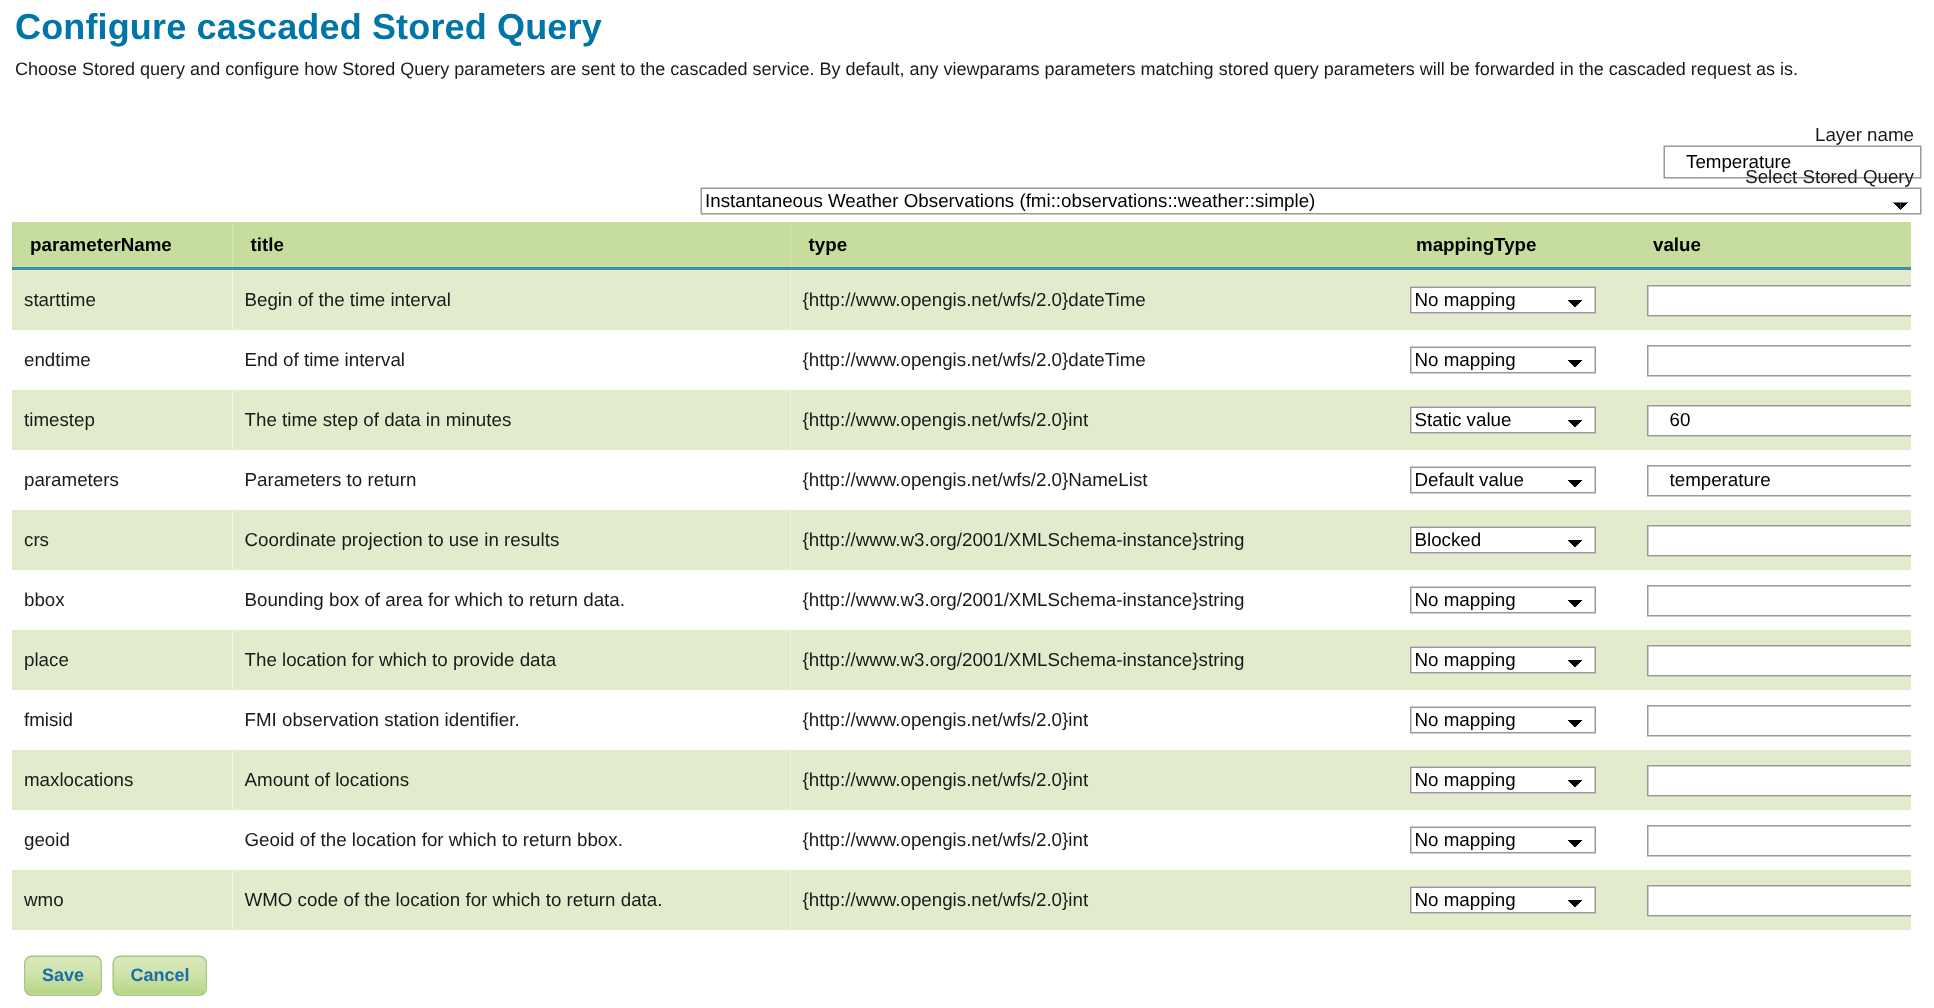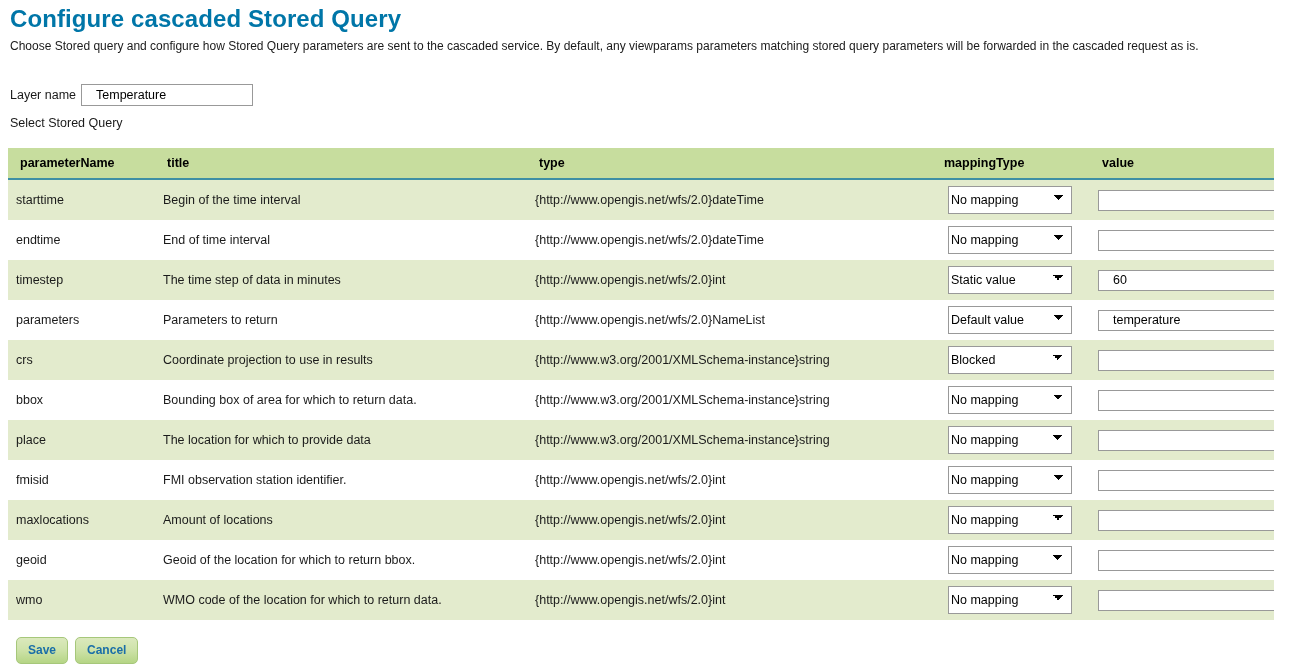--- a/index.html
+++ b/index.html
@@ -38,23 +38,24 @@
     line-height: 19px;
     color: #1a1a1a;
     max-width: 1272px;
   }
   .form-rows {
     margin-top: 27px;
     padding-left: 2px;
   }
   .form-row {
     display: flex;
-    align-items: center;
+    align-items: flex-end;
     height: 23px;
     margin-bottom: 5px;
+    flex-direction: column;
   }
   .form-label {
     font-size: 12.5px;
     color: #1a1a1a;
     white-space: nowrap;
     margin-right: 5px;
   }
   input.text-input {
     font-family: "Liberation Sans", sans-serif;
     font-size: 12.5px;
@@ -126,32 +127,31 @@
   .col-mapping { width: 158px; }
   .col-value { width: 184px; }
 
   select.mapping-select {
     font-family: "Liberation Sans", sans-serif;
     font-size: 12.5px;
     color: #000;
     border: 1px solid #999999;
     background-color: #ffffff;
     width: 124px;
-    height: 28px;
+    height: 18px;
     padding: 1px 2px;
     box-sizing: border-box;
     outline: none;
     -webkit-appearance: none;
     -moz-appearance: none;
     appearance: none;
     background-image: linear-gradient(45deg, transparent 50%, #000 50%), linear-gradient(135deg, #000 50%, transparent 50%);
     background-position: calc(100% - 13px) 8px, calc(100% - 8px) 8px;
     background-size: 5px 5px, 5px 5px;
     background-repeat: no-repeat;
-    margin-left: 8px;
   }
   input.value-input {
     width: 148px;
     height: 17px;
   }
   .buttons-row {
     margin-top: 17px;
     padding-left: 8px;
     display: flex;
     gap: 7px;
@@ -178,20 +178,23 @@
 
   <p class="page-desc">Choose Stored query and configure how Stored Query parameters are sent to the cascaded service. By default, any viewparams parameters matching stored query parameters will be forwarded in the cascaded request as is.</p>
 
   <div class="form-rows">
     <div class="form-row">
       <span class="form-label">Layer name</span>
       <input class="text-input layer-name-input" type="text" value="Temperature" style="">
     </div>
     <div class="form-row">
       <span class="form-label">Select Stored Query</span>
+      <select class="stored-query-select">
+        <option>Instantaneous Weather Observations (fmi::observations::weather::simple)</option>
+      </select>
     </div>
   </div>
 
   <table class="param-table">
     <colgroup>
       <col class="col-param">
       <col class="col-title">
       <col class="col-type">
       <col class="col-mapping">
       <col class="col-value">

